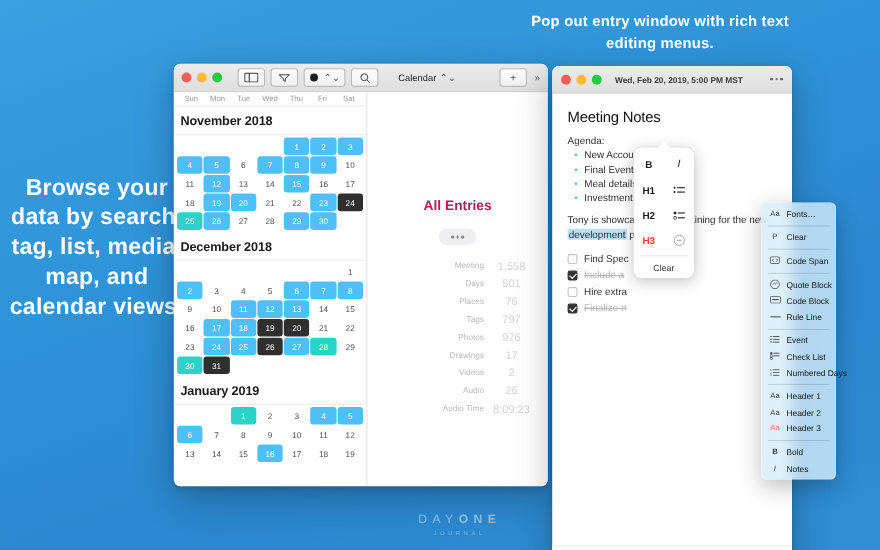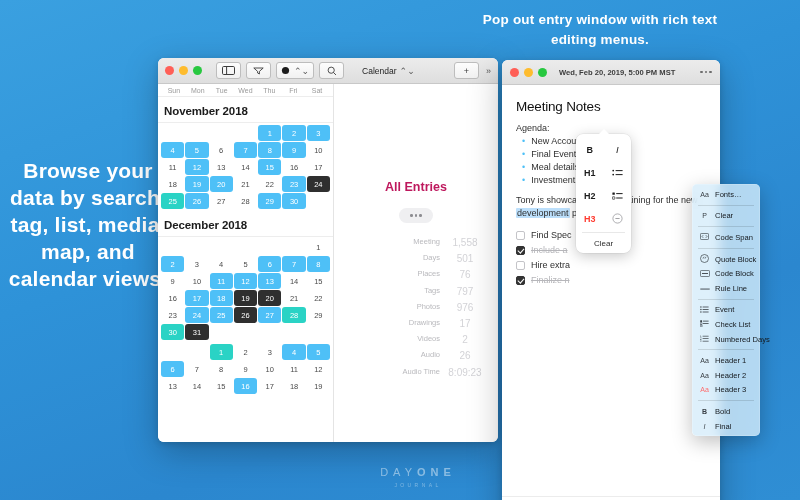--- a/index.html
+++ b/index.html
@@ -338,20 +338,21 @@
             <div class="day">23</div>
             <div class="day blue">24</div>
             <div class="day blue">25</div>
             <div class="day dark">26</div>
             <div class="day blue">27</div>
             <div class="day teal">28</div>
             <div class="day">29</div>
             <div class="day teal">30</div>
             <div class="day dark">31</div>
           </div>
+          <div class="month-title">January 2019</div>
           <div class="cal-grid">
             <div class="day empty"></div>
             <div class="day empty"></div>
             <div class="day teal">1</div>
             <div class="day">2</div>
             <div class="day">3</div>
             <div class="day blue">4</div>
             <div class="day blue">5</div>
             <div class="day blue">6</div>
             <div class="day">7</div>
@@ -627,20 +628,20 @@
       <span class="rm-ic red">Aa</span>
       <span class="rm-txt">Header 3</span>
     </div>
     <div class="rm-sep"></div>
     <div class="rm-item">
       <span class="rm-ic" style="font-weight: bold;">B</span>
       <span class="rm-txt">Bold</span>
     </div>
     <div class="rm-item">
       <span class="rm-ic" style="font-style: italic;">I</span>
-      <span class="rm-txt">Final</span>
+      <span class="rm-txt">Notes</span>
     </div>
   </div>
 
 <div id="brand">
   <span class="bo-day">DAY</span><span class="bo-one">ONE</span>
   <div class="bo-sub">JOURNAL</div>
 </div>
 
 </body></html>

